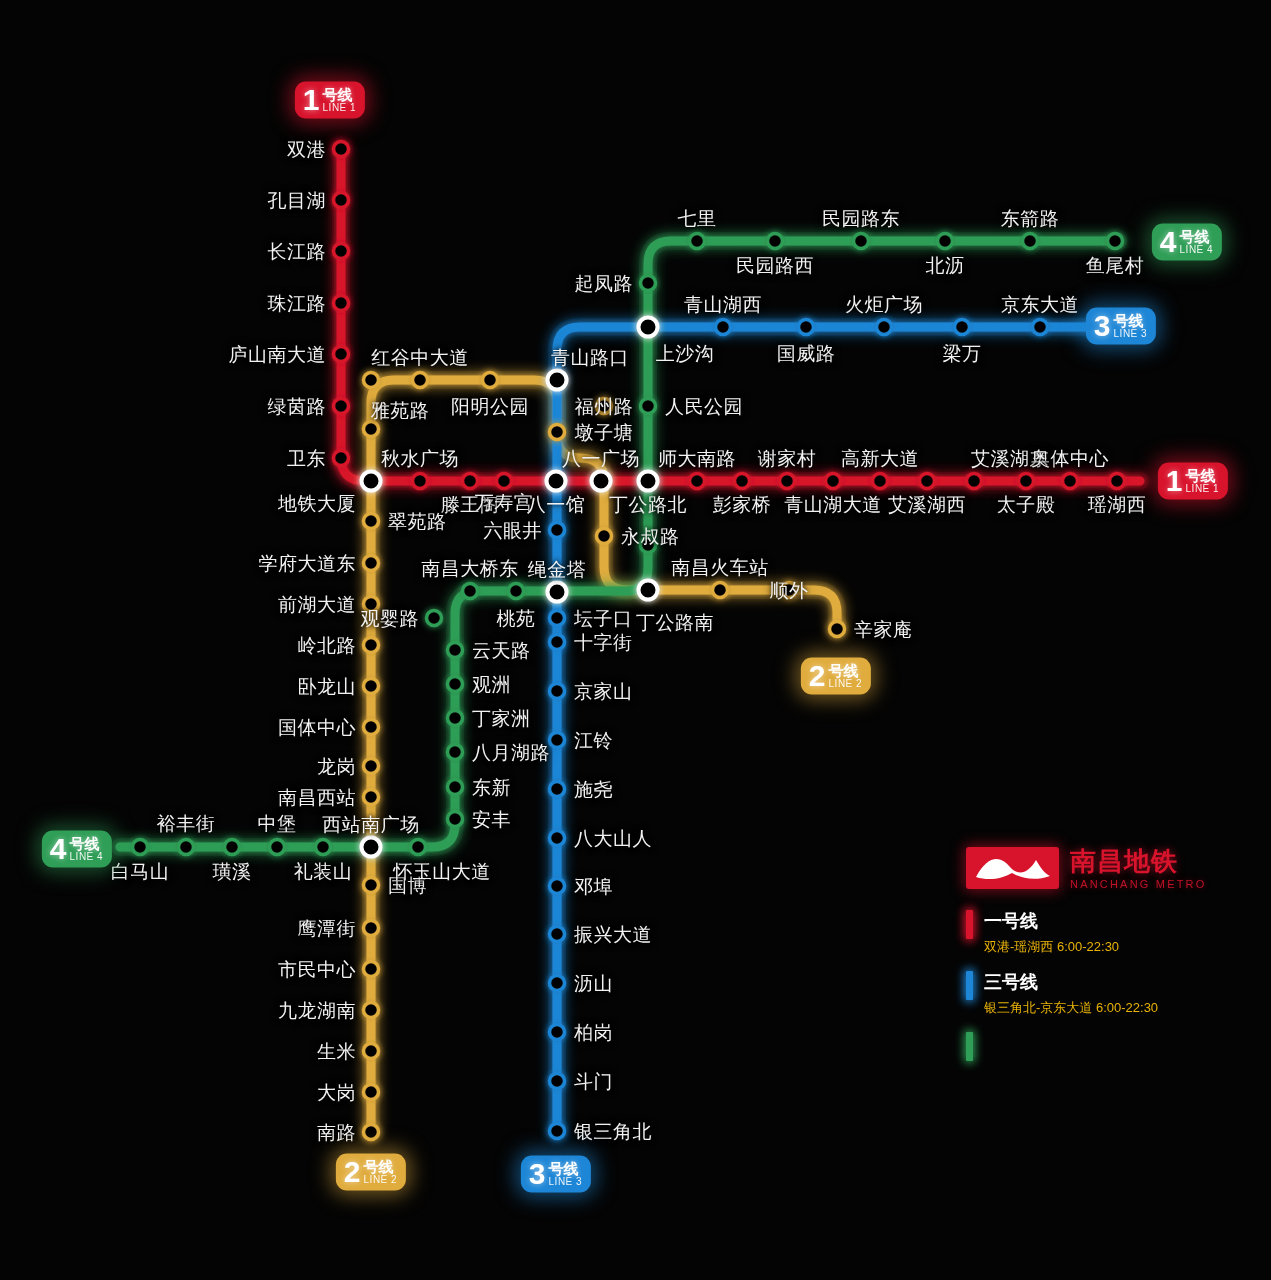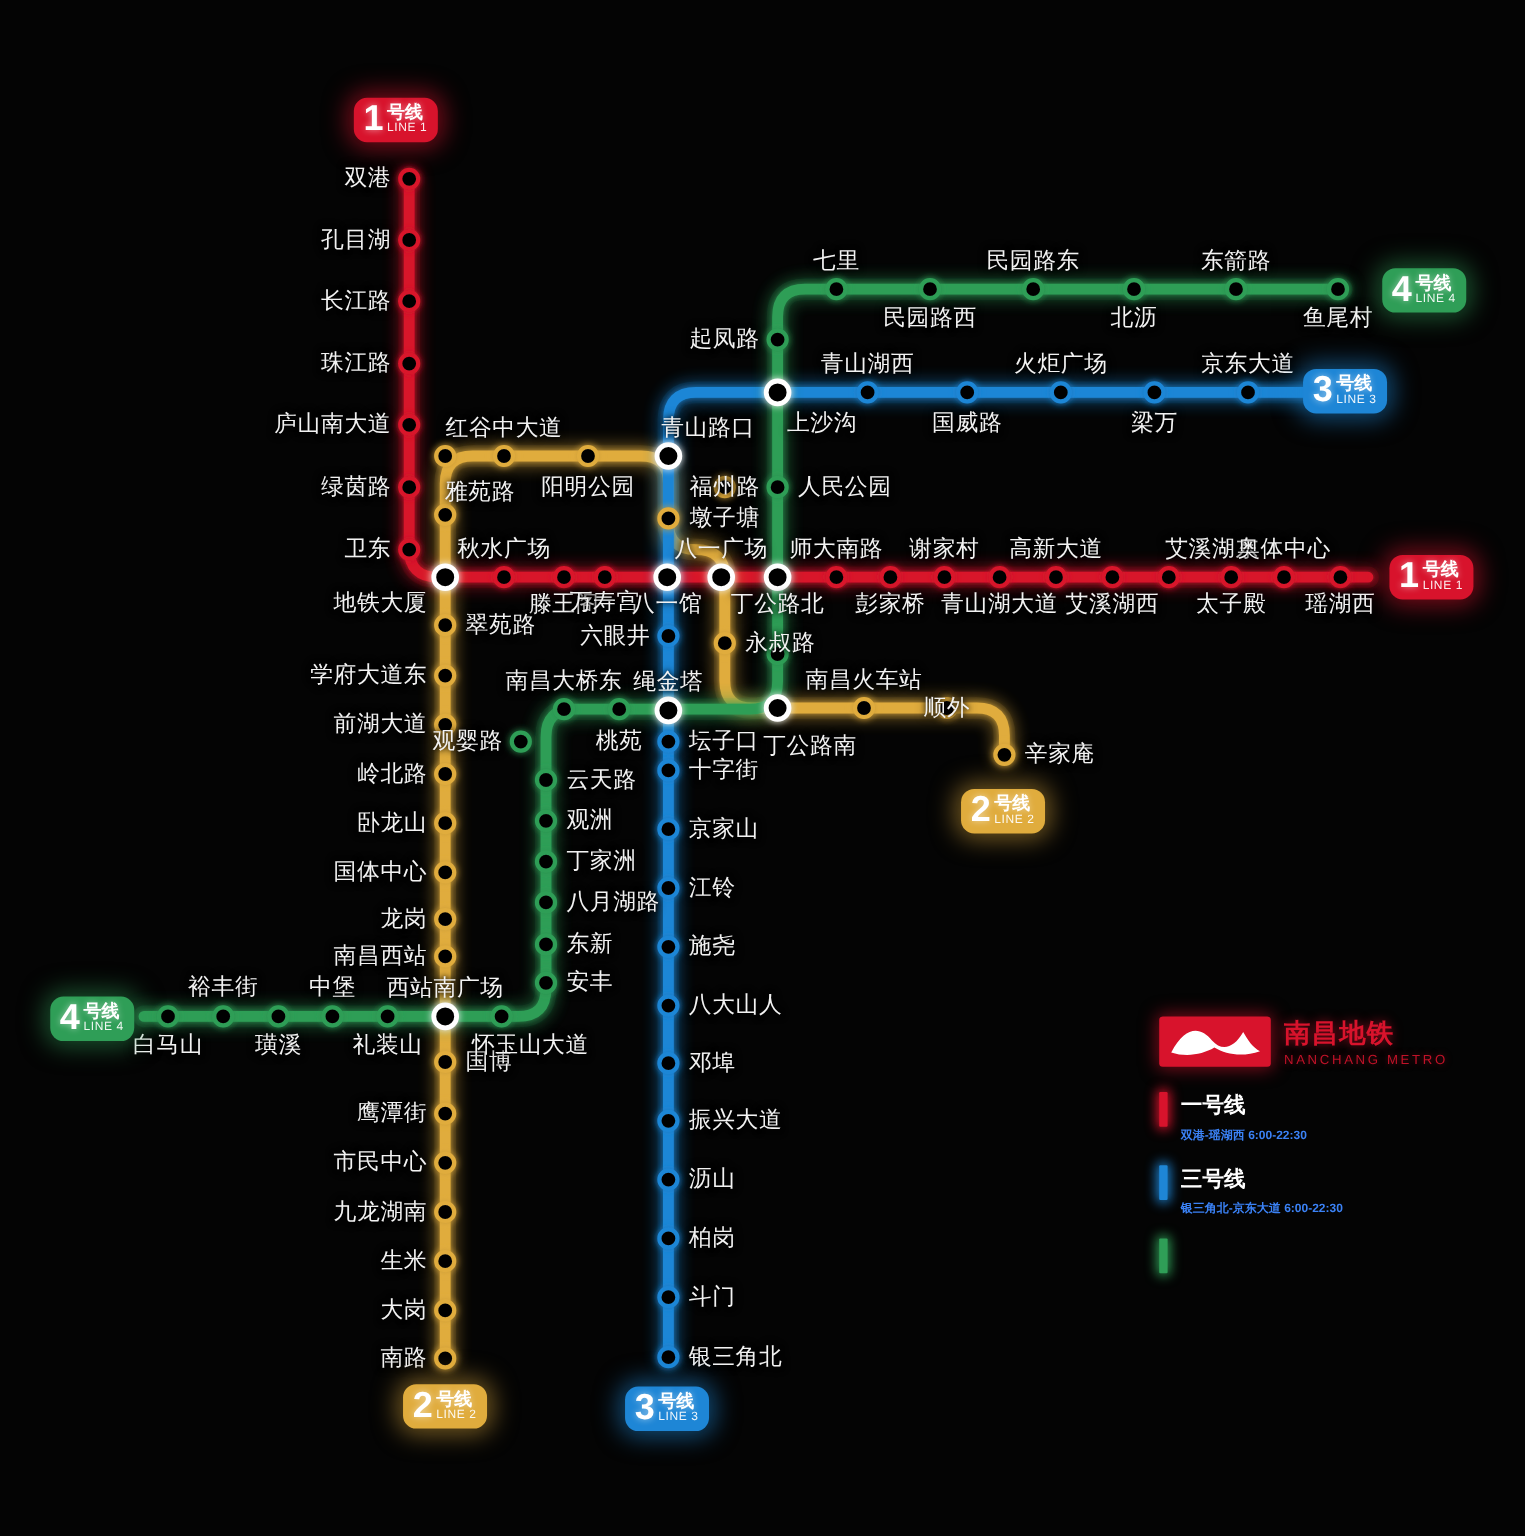--- a/index.html
+++ b/index.html
@@ -36,29 +36,29 @@
   .b3{background:#1e86d6;box-shadow:0 0 20px 5px rgba(30,134,214,.55);}
   .b4{background:#2f9e57;box-shadow:0 0 20px 5px rgba(47,158,87,.5);}
 
   
   #legend{position:absolute;left:966px;top:846px;width:300px;}
   #logo{display:flex;align-items:center;margin-bottom:18px;}
   #logomark{width:93px;height:42px;background:#d8132c;border-radius:3px;position:relative;
     box-shadow:0 0 14px 2px rgba(216,19,44,.55);overflow:hidden;}
   #logomark svg{position:absolute;left:0;top:0;}
   #logotext{margin-left:11px;}
-  #logo-zh{font-size:22px;font-weight:bold;color:#d8132c;line-height:30px;letter-spacing:1px;
+  #logo-zh{font-size:26px;font-weight:bold;color:#d8132c;line-height:30px;letter-spacing:1px;
     text-shadow:0 0 9px rgba(216,19,44,.65);}
   #logo-en{font-size:11px;color:#c11228;letter-spacing:2.2px;margin-top:2px;
     text-shadow:0 0 6px rgba(216,19,44,.5);}
   .lgrow{margin-bottom:13px;display:flex;}
   .lgbar{width:7px;height:29px;margin-right:11px;margin-top:2px;border-radius:1px;flex:0 0 auto;}
   .lgtxt{}
   .lgname{font-size:18px;font-weight:bold;color:#fff;line-height:27px;}
-  .lgsub{font-size:10px;color:#3b82f6;line-height:19px;margin-top:2px;white-space:nowrap;font-weight:bold;}
+  .lgsub{font-size:13px;color:#eab308;line-height:19px;margin-top:2px;white-space:nowrap;}
 </style>
 </head>
 <body>
 
 <div id="map">
   <svg id="lines-svg" width="1271" height="1280">
     <defs>
       <filter id="g1" x="-120%" y="-120%" width="340%" height="340%">
         <feGaussianBlur stdDeviation="6" result="b"></feGaussianBlur>
         <feMerge>

